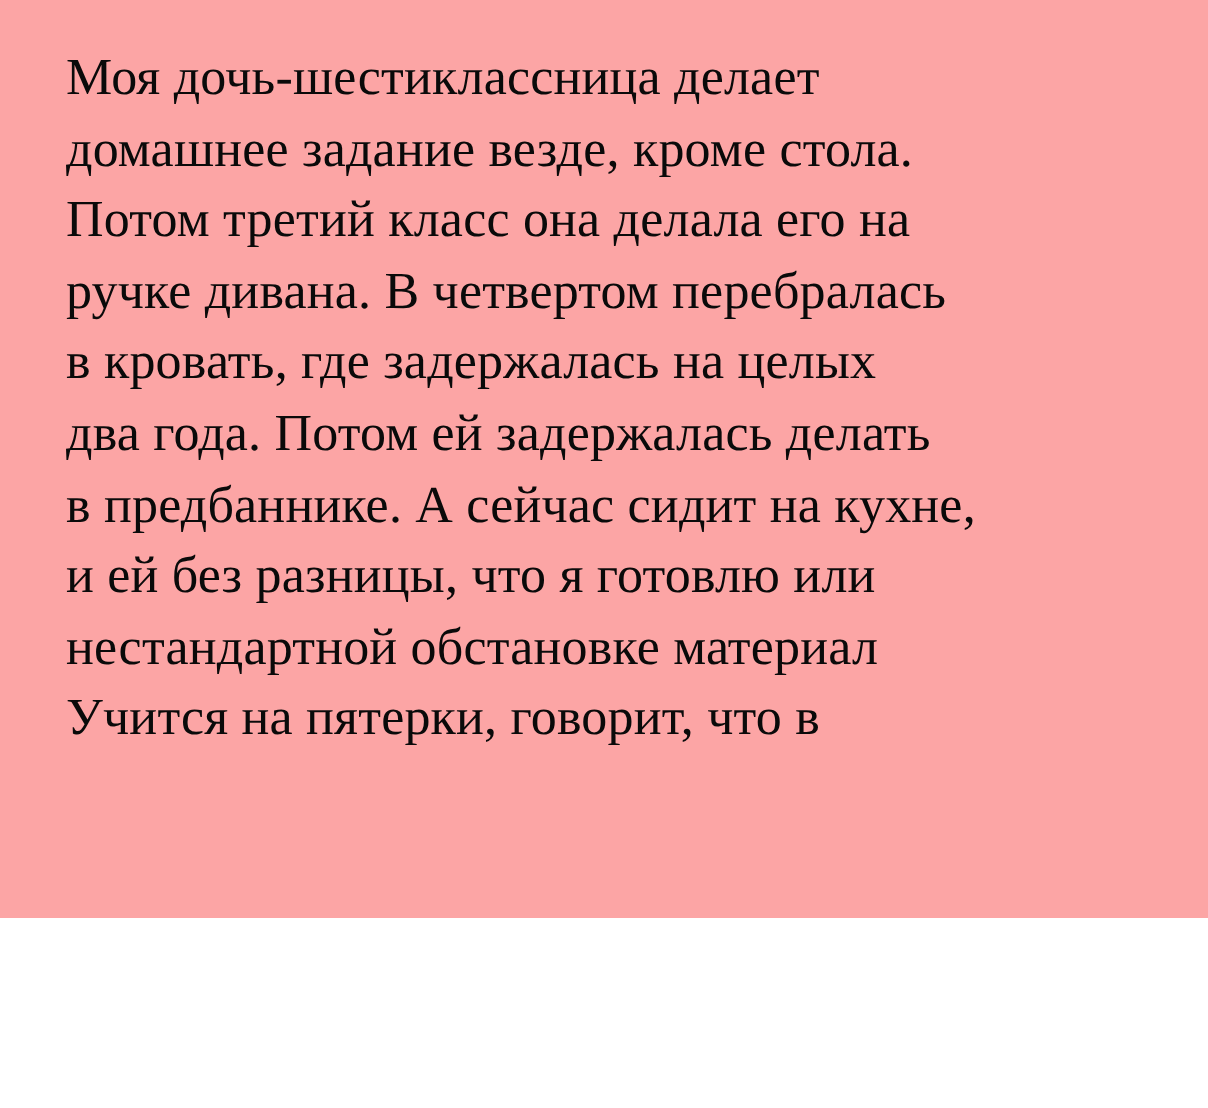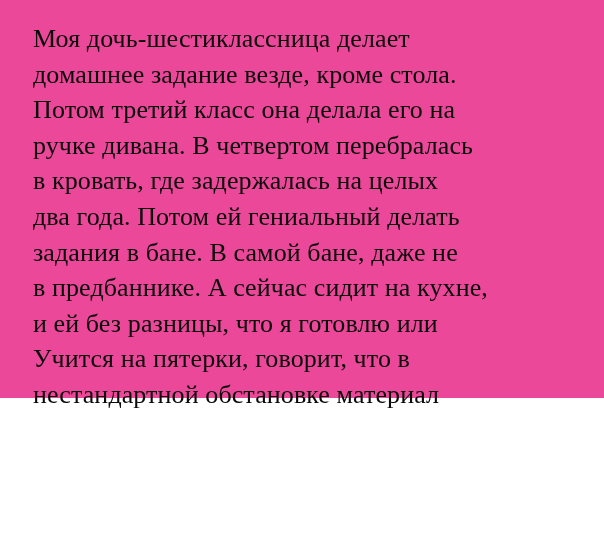--- a/index.html
+++ b/index.html
@@ -8,40 +8,39 @@
     height: 554px;
     overflow: hidden;
   }
   body {
     background: #ffffff;
     font-family: "Liberation Serif", "DejaVu Serif", serif;
   }
   .post {
     padding: 21px 0 0 33px;
     width: 604px;
-    height: 398px;
-    background: #ec4899;
+    height: 459px;
+    background: #fca5a5;
   }
   .post .line {
     font-size: 26px;
     line-height: 35.6px;
     color: #0a0a0a;
     white-space: nowrap;
     letter-spacing: 0.1px;
     font-weight: 400;
   }
 </style>
 </head>
 <body>
 
 <div class="post">
   <div class="line">Моя дочь-шестиклассница делает</div>
   <div class="line">домашнее задание везде, кроме стола.</div>
   <div class="line">Потом третий класс она делала его на</div>
   <div class="line">ручке дивана. В четвертом перебралась</div>
   <div class="line">в кровать, где задержалась на целых</div>
-  <div class="line">два года. Потом ей гениальный делать</div>
-  <div class="line">задания в бане. В самой бане, даже не</div>
+  <div class="line">два года. Потом ей задержалась делать</div>
   <div class="line">в предбаннике. А сейчас сидит на кухне,</div>
   <div class="line">и ей без разницы, что я готовлю или</div>
+  <div class="line">нестандартной обстановке материал</div>
   <div class="line">Учится на пятерки, говорит, что в</div>
-  <div class="line">нестандартной обстановке материал</div>
 </div>
 
 </body></html>

